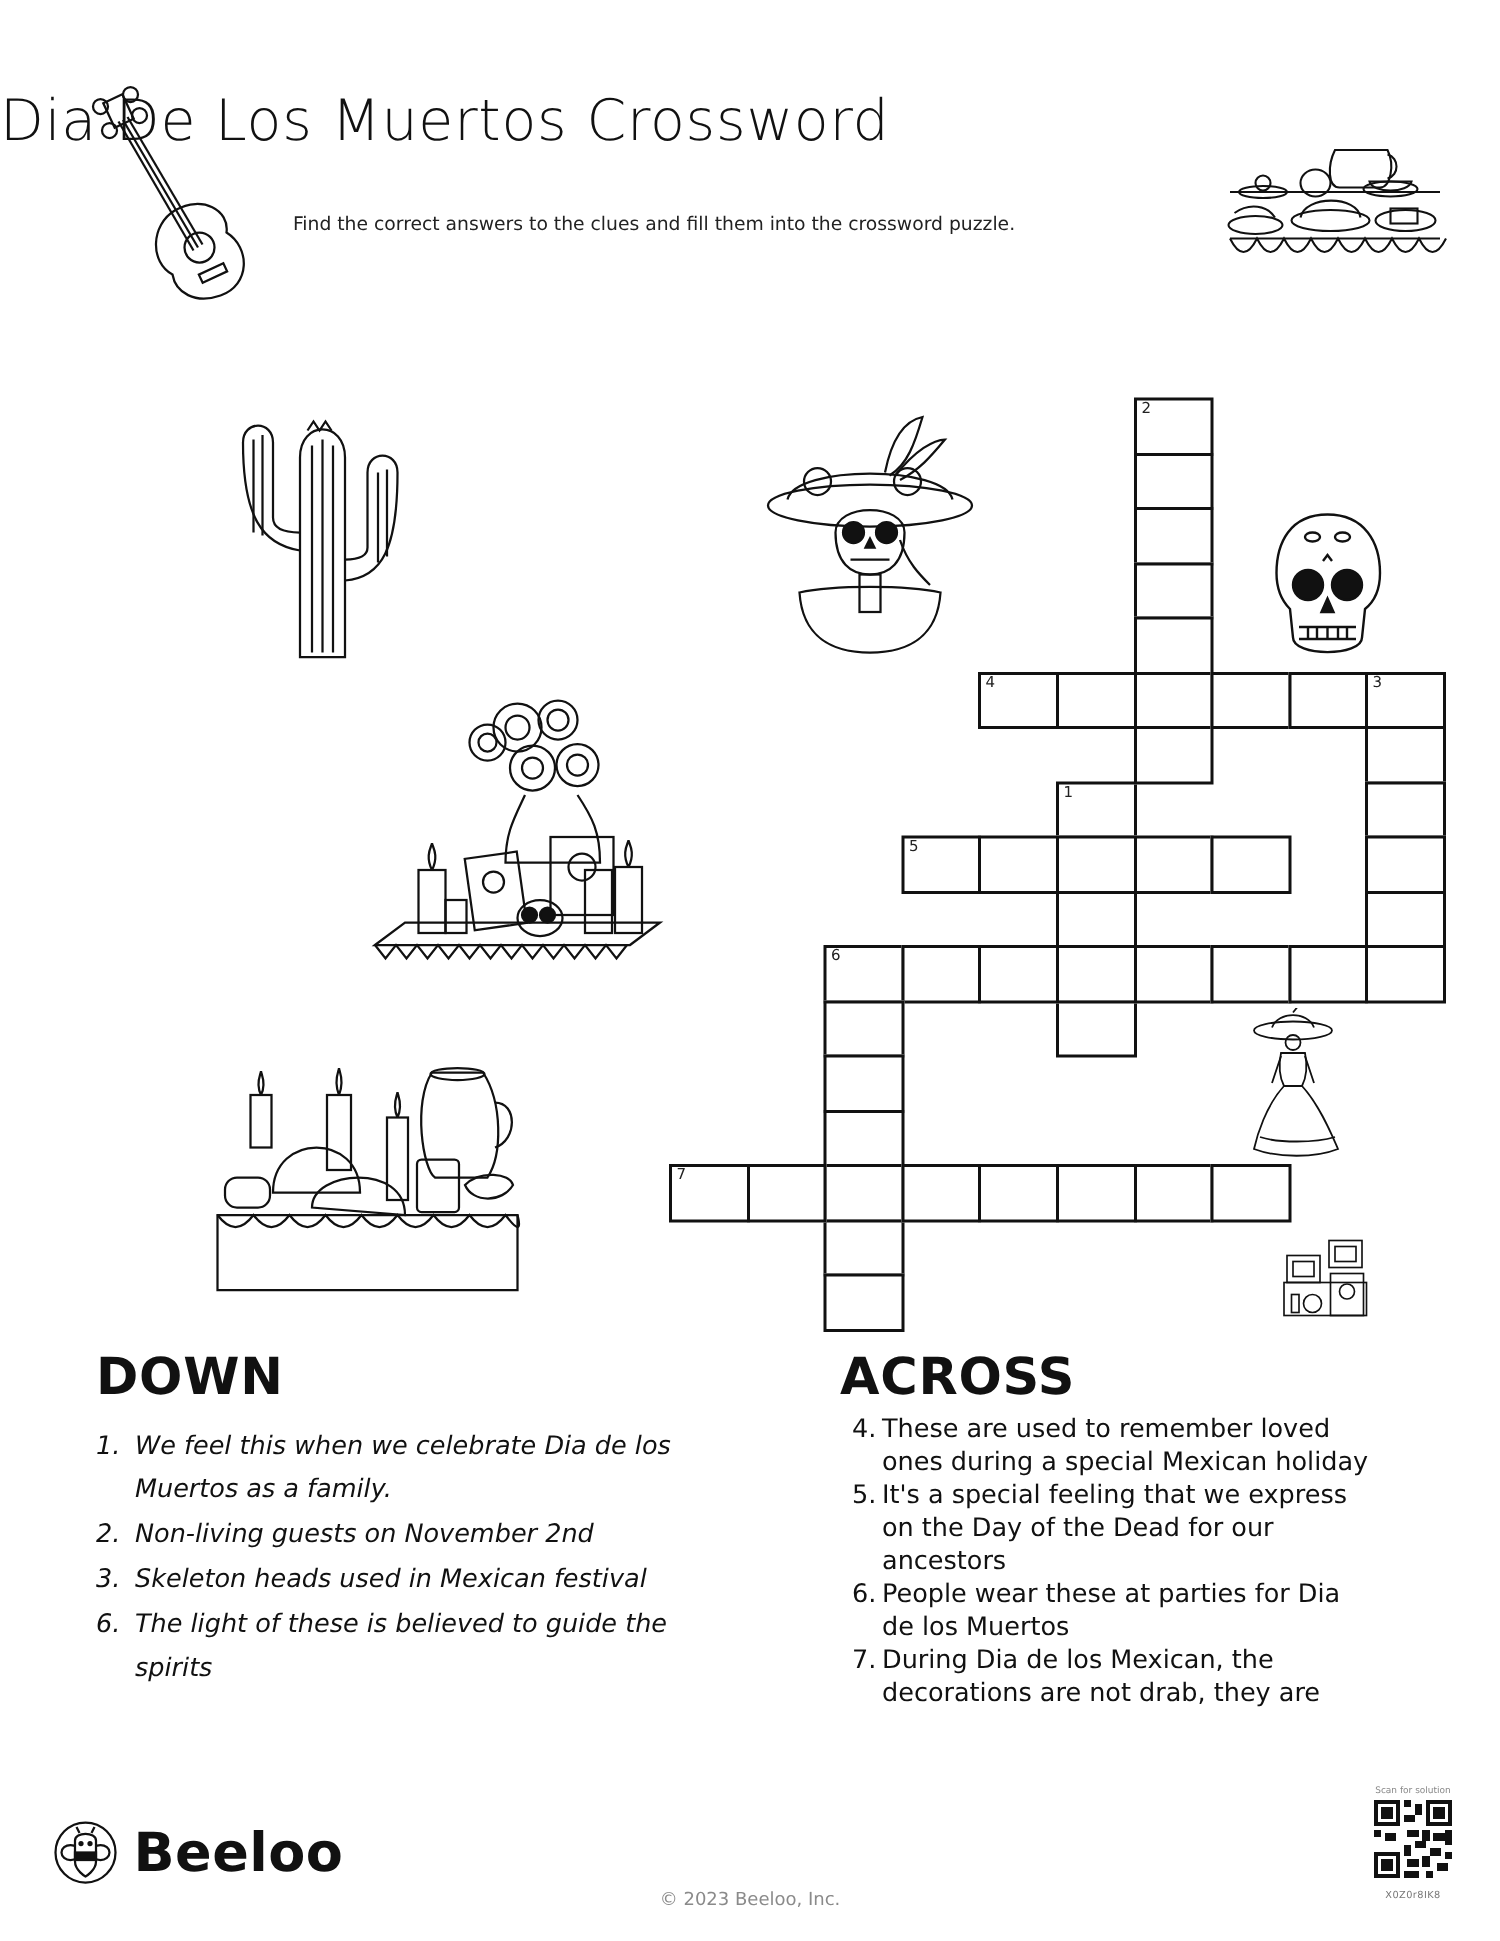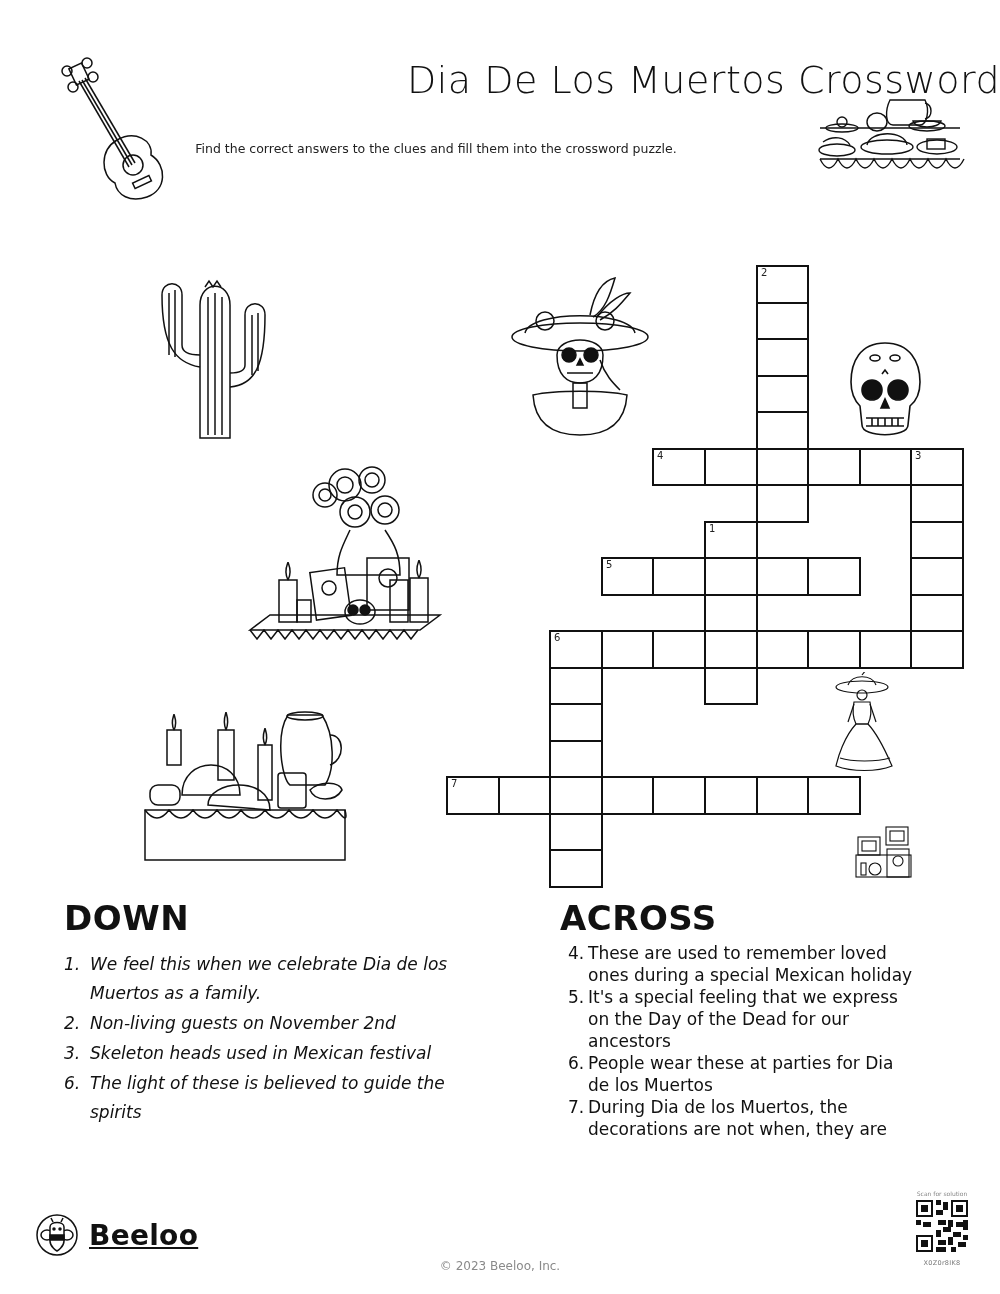--- a/index.html
+++ b/index.html
@@ -1,31 +1,31 @@
 <!DOCTYPE html>
 <html><head>
 <meta charset="utf-8">
 <style>
   html, body { margin: 0; padding: 0; background: #ffffff; }
   body { width: 1000px; height: 1294px; position: relative; overflow: hidden; font-family: "DejaVu Sans", sans-serif; color: #111; }
   .abs { position: absolute; }
-  .title { left: 0; width: 1000px; top: 58px; text-align: right; font-family: "DejaVu Sans", sans-serif; font-size: 38px; font-weight: 300; letter-spacing: 0.5px; color: #111; }
+  .title { left: 0; width: 1000px; top: 58px; text-align: left; font-family: "DejaVu Sans", sans-serif; font-size: 38px; font-weight: 300; letter-spacing: 0.5px; color: #111; }
   .instructions { left: 0; width: 872px; top: 141px; text-align: center; font-size: 12.5px; color: #222; }
   .grid { left: 0; top: 0; width: 1000px; height: 1294px; pointer-events: none; }
   .cell { position: absolute; box-sizing: border-box; border: 2px solid #111; background: #fff; pointer-events: auto; }
   .cell .num { position: absolute; left: 3px; top: 1px; font-size: 10px; color: #222; line-height: 1; }
   .heading { font-size: 34px; font-weight: bold; letter-spacing: 0.5px; }
   .clue-list { margin: 0; padding: 0; list-style: none; }
   .clue { position: relative; }
   .down .clue { font-size: 17px; line-height: 29px; padding-left: 26px; text-indent: -26px; margin-bottom: 1px; font-style: italic; }
   .across .clue { font-size: 17px; line-height: 22px; padding-left: 20px; text-indent: -20px; margin-bottom: 0px; }
   .clue .n { display: inline-block; width: 26px; text-indent: 0; }
   .across .clue .n { width: 20px; }
   .logo { left: 35px; top: 1213px; display: flex; align-items: center; gap: 10px; }
-  .logo-text { font-size: 28px; font-weight: bold; letter-spacing: 0.3px; text-decoration: underline; }
+  .logo-text { font-size: 36px; font-weight: bold; letter-spacing: 0.3px; }
   .copyright { left: 0; width: 1000px; top: 1259px; text-align: center; font-size: 12px; color: #8a8a8a; }
   .qr-wrap { left: 910px; top: 1190px; width: 64px; text-align: center; }
   .qr-caption { font-size: 6px; color: #888; }
   .qr-code { font-size: 6.5px; color: #777; margin-top: 3px; letter-spacing: 0.3px; }
 </style>
 </head>
 <body>
 
 <div class="abs title">Dia De Los Muertos Crossword</div>
 <div class="abs instructions">Find the correct answers to the clues and fill them into the crossword puzzle.</div>
@@ -254,21 +254,21 @@
     <li class="clue"><span class="n">6.</span><span>The light of these is believed to guide the spirits</span></li>
   </ul>
 </div>
 
 <div class="abs across" style="left:528px; top:898px; width:360px;margin-left:32px;">
   <div class="heading">ACROSS</div>
   <ul class="clue-list" style="margin-top:4px; padding-left:8px;">
     <li class="clue"><span class="n">4.</span><span>These are used to remember loved ones during a special Mexican holiday</span></li>
     <li class="clue"><span class="n">5.</span><span>It's a special feeling that we express on the Day of the Dead for our ancestors</span></li>
     <li class="clue"><span class="n">6.</span><span>People wear these at parties for Dia de los Muertos</span></li>
-    <li class="clue"><span class="n">7.</span><span>During Dia de los Muertos, the decorations are not when, they are</span></li>
+    <li class="clue"><span class="n">7.</span><span>During Dia de los Mexican, the decorations are not drab, they are</span></li>
   </ul>
 </div>
 
 <div class="abs logo">
   <svg width="44" height="44" viewBox="0 0 44 44" fill="none" stroke="#111" stroke-width="1.5">
     <circle cx="22" cy="22" r="20"></circle>
     <ellipse cx="12" cy="22" rx="6" ry="5"></ellipse>
       <ellipse cx="32" cy="22" rx="6" ry="5"></ellipse>
     <path d="M15 14 C 15 8, 29 8, 29 14 L 29 28 C 29 34, 22 38, 22 38 C 22 38, 15 34, 15 28 Z" fill="#fff"></path>
     <rect x="15" y="22" width="14" height="5" fill="#111"></rect>

